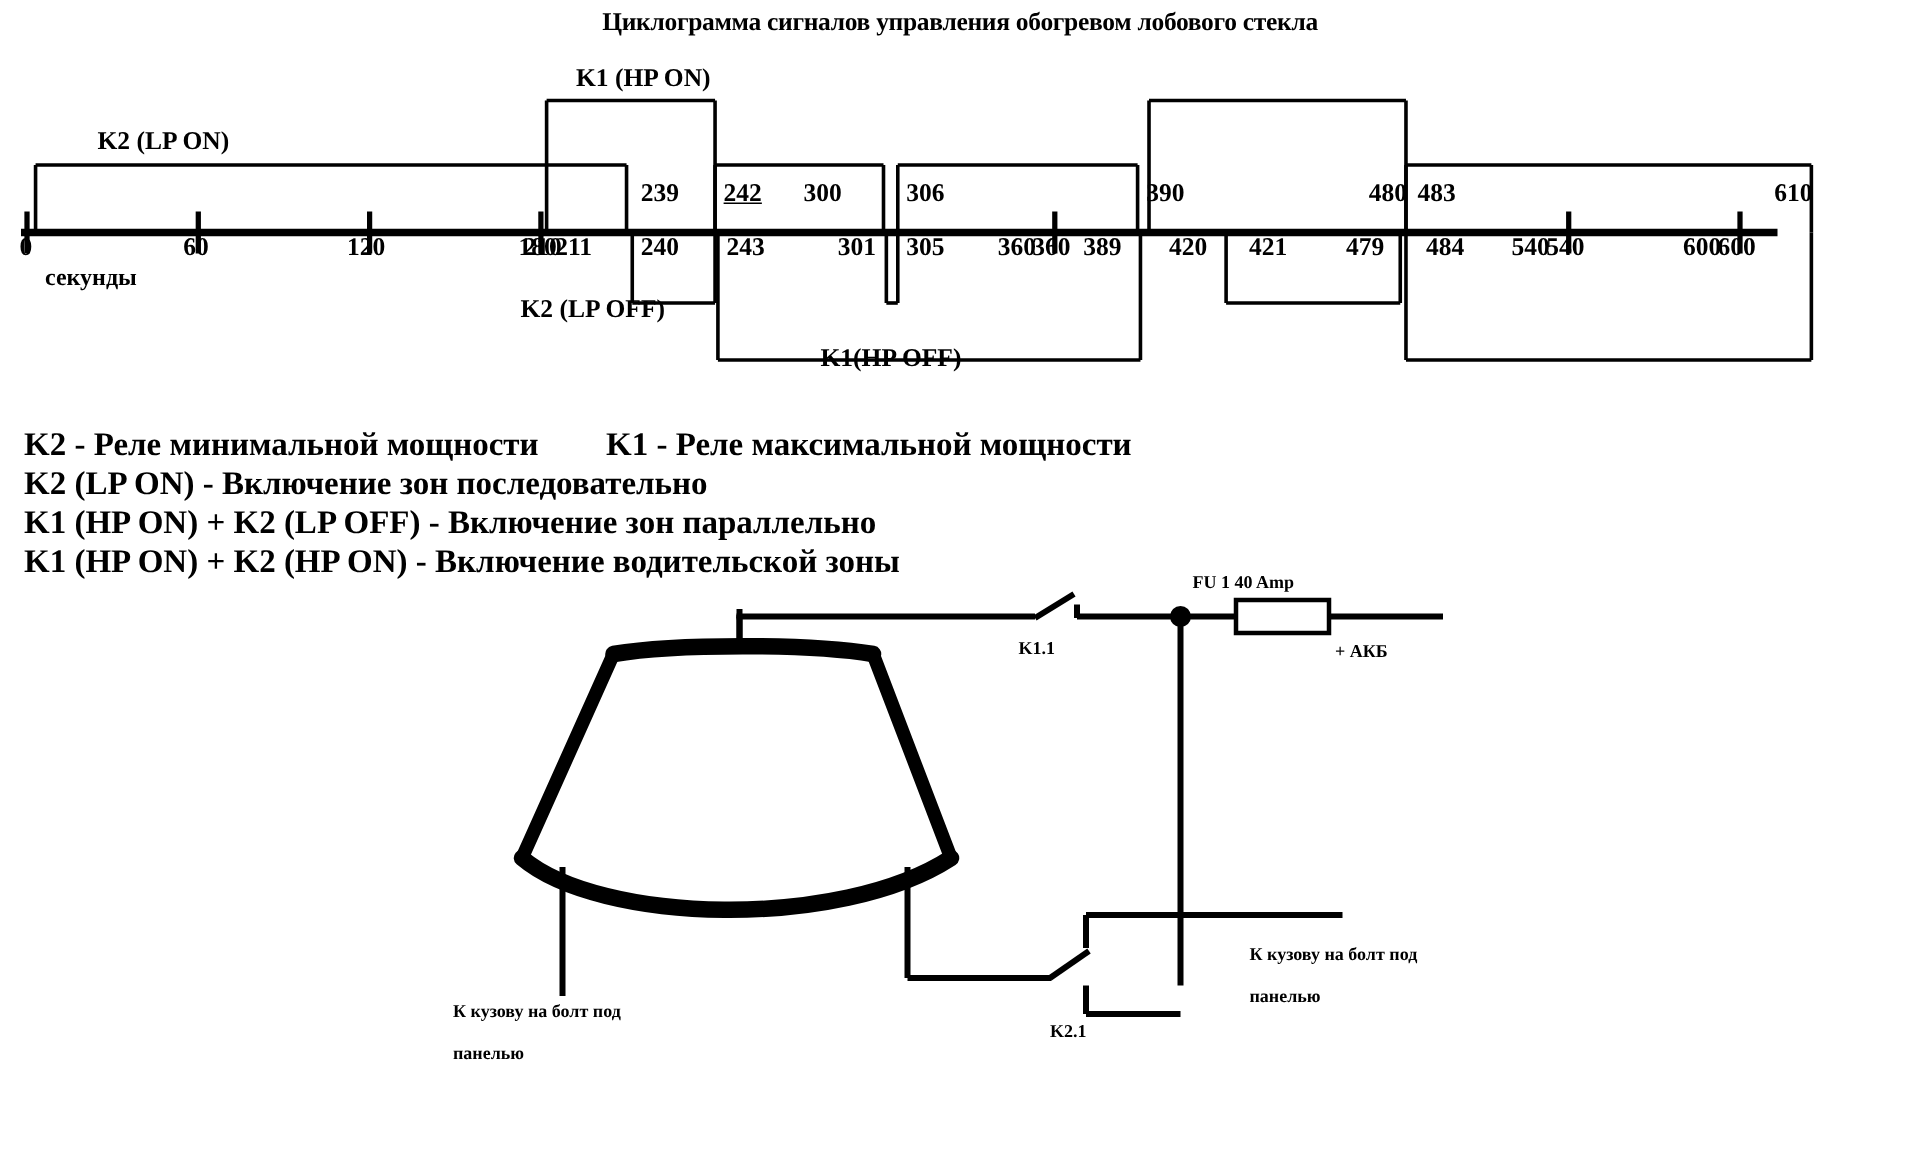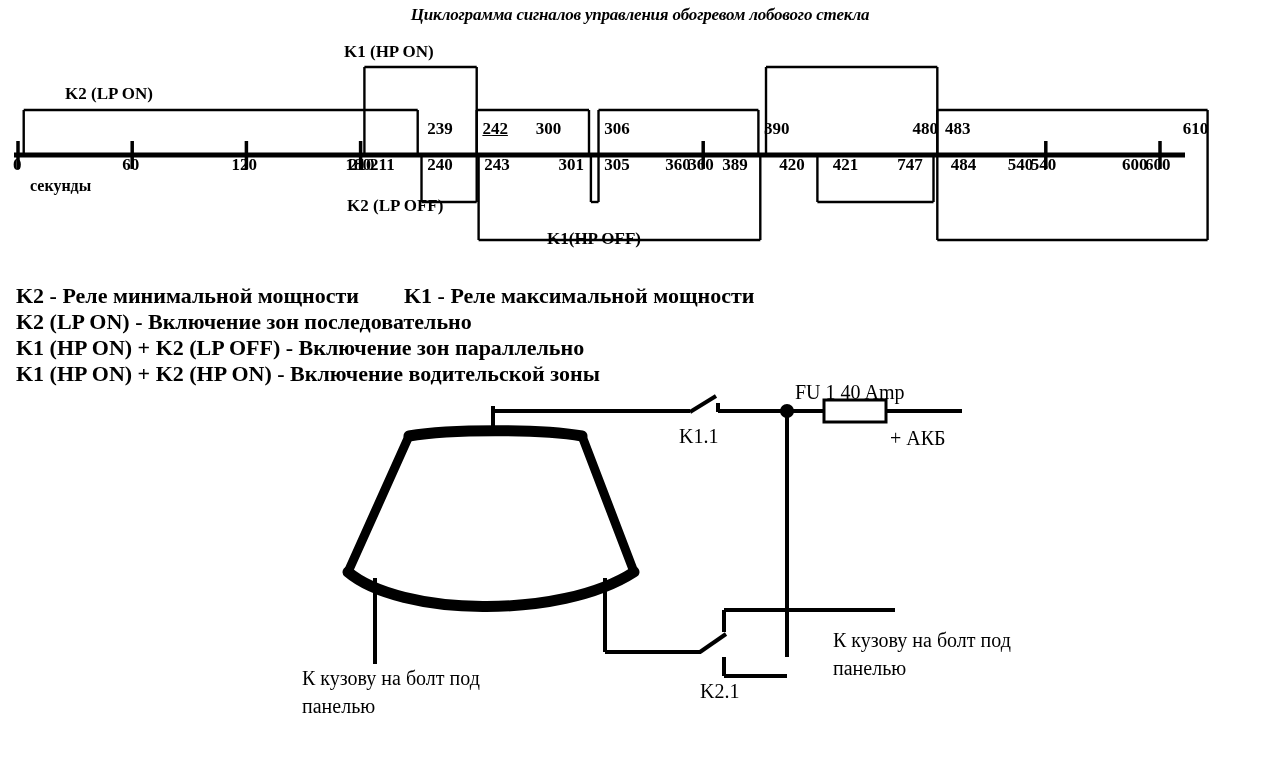--- a/index.html
+++ b/index.html
@@ -1,26 +1,26 @@
 <!DOCTYPE html>
 <html><head>
 <meta charset="utf-8">
 <style>
   html,body{margin:0;padding:0;background:#ffffff;}
   body{width:1280px;height:778px;position:relative;overflow:hidden;
        font-family:"Liberation Serif","DejaVu Serif",serif;color:#000;}
   .abs{position:absolute;}
   .lbl{font-weight:bold;white-space:nowrap;line-height:1;}
   #title{top:6px;left:0;width:1280px;text-align:center;font-size:17px;font-weight:bold;
-         letter-spacing:-0.2px;font-style:italic;}
+         letter-spacing:-0.2px;}
   #svg-wrap{position:absolute;top:0;left:0;width:1280px;height:778px;}
   .num{font-size:17px;font-weight:bold;}
   .sig{font-size:17px;font-weight:bold;}
   .desc{font-size:22px;font-weight:bold;white-space:nowrap;}
-  .ckt{font-size:20px;font-weight:normal;white-space:nowrap;}
+  .ckt{font-size:12px;font-weight:bold;white-space:nowrap;}
   .sec{font-size:16px;font-weight:bold;}
 </style>
 </head>
 <body>
 
 <div class="abs lbl" id="title">Циклограмма сигналов управления обогревом лобового стекла</div>
 
 <svg id="svg-wrap" viewBox="0 0 1280 778" xmlns="http://www.w3.org/2000/svg">
   <g id="tl-ticks" fill="none" stroke="#000" stroke-width="3.5">
       <line x1="18" y1="141" x2="18" y2="169"></line>
@@ -92,28 +92,28 @@
 <div id="below-labels">
     <div class="abs num" style="left: 370.117px; top: 155px;">211</div>
     <div class="abs num" style="left: 427.217px; top: 155px;">240</div>
     <div class="abs num" style="left: 484.317px; top: 155px; text-align: center;">243</div>
     <div class="abs num" style="left: 558.547px; top: 155px;">301</div>
     <div class="abs num" style="left: 604.227px; top: 155px;">305</div>
     <div class="abs num" style="left: 665.133px; top: 155px;">360</div>
     <div class="abs num" style="left: 722.233px; top: 155px;">389</div>
     <div class="abs num" style="left: 779.333px; top: 155px;">420</div>
     <div class="abs num" style="left: 832.627px; top: 155px;">421</div>
-    <div class="abs num" style="left: 897.34px; top: 155px;">747</div>
+    <div class="abs num" style="left: 897.34px; top: 155px;">479</div>
     <div class="abs num" style="left: 950.633px; top: 155px;">484</div>
     <div class="abs num" style="left: 1007.73px; top: 155px;">540</div>
     <div class="abs num" style="left: 1121.93px; top: 155px;">600</div>
   </div>
 
 <div class="abs sig" style="left:25px;top:84px;margin-left:40px;">K2 (LP ON)</div>
-<div class="abs sig" style="left:344px;top:42px;">K1 (HP ON)</div>
+<div class="abs sig" style="left:384px;top:42px;">K1 (HP ON)</div>
 <div class="abs sig" style="left:347px;top:196px;">K2 (LP OFF)</div>
 <div class="abs sig" style="left:547px;top:229px;text-align:right;">K1(HP OFF)</div>
 <div class="abs sec" style="left:30px;top:177px;">секунды</div>
 
 <div class="abs desc" style="left:16px;top:283px;">K2 - Реле минимальной мощности</div>
 <div class="abs desc" style="left:404px;top:283px;">K1 - Реле максимальной мощности</div>
 <div class="abs desc" style="left:16px;top:309px;">K2 (LP ON) - Включение зон последовательно</div>
 <div class="abs desc" style="left:16px;top:335px;">K1 (HP ON) + K2 (LP OFF) - Включение зон параллельно</div>
 <div class="abs desc" style="left:16px;top:361px;">K1 (HP ON) + K2 (HP ON) - Включение водительской зоны</div>
 

